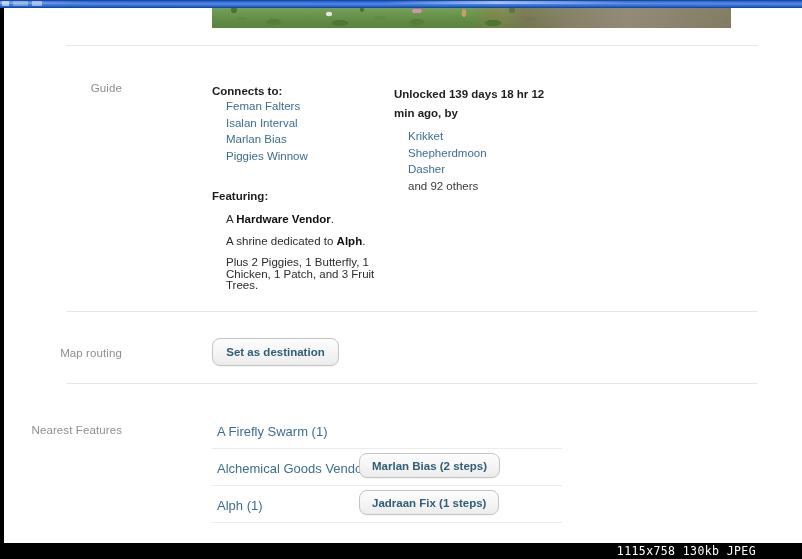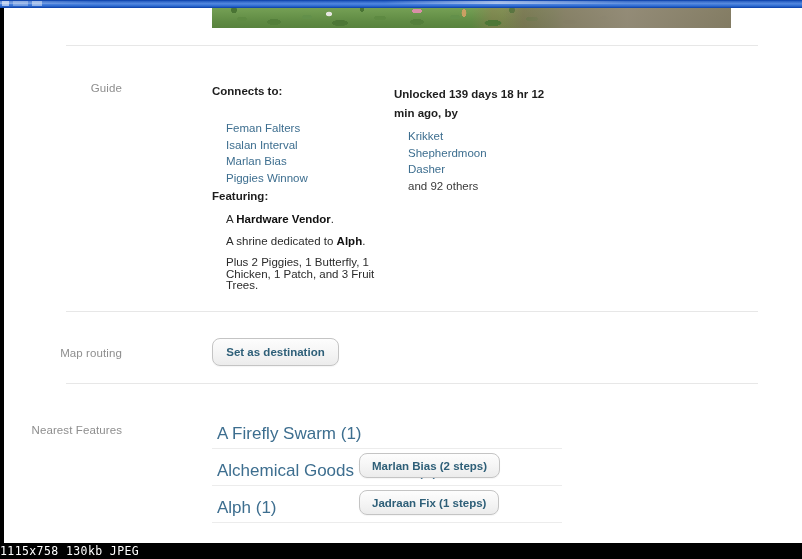--- a/index.html
+++ b/index.html
@@ -196,21 +196,21 @@
   #nearest-label { top: 416px; }
   #nearest-table { position: absolute; left: 208px; top: 404px; width: 350px; }
   .nf-row {
     position: relative;
     height: 36px;
     border-bottom: 1px solid #ececec;
   }
   .nf-name {
     position: absolute;
     left: 5px; top: 12px;
-    font-size: 17px;
+    font-size: 13px;
     color: #3d6e8f;
     cursor: pointer;
     white-space: nowrap;
   }
   .nf-btn {
     position: absolute;
     left: 147px; top: 4px;
     height: 25px;
     padding: 0 12px;
   }
@@ -218,21 +218,21 @@
   #status-bar {
     position: absolute;
     left: 0; bottom: 0;
     width: 756px; height: 16px;
     background: #000000;
     color: #ffffff;
     font-family: "DejaVu Sans Mono", monospace;
     font-size: 11.5px;
     display: flex;
     align-items: center;
-    justify-content: flex-start;
+    justify-content: flex-end;
     letter-spacing: .4px;
   }
 </style>
 </head>
 <body>
 
 <div id="window-titlebar">
   <div class="tb-gloss"></div>
   <div class="tb-marks"></div>
 </div>
@@ -245,21 +245,21 @@
     </div>
   </div>
 
   <div class="divider" style="top:37px;"></div>
 
   <div id="guide-section">
     <div class="row-label" id="guide-label">Guide</div>
 
     <div id="connects-block">
       <div class="col-heading">Connects to:</div>
-      <div style="margin-top:22px;">
+      <div style="margin-top:0;">
         <a class="link-item">Feman Falters</a>
         <a class="link-item">Isalan Interval</a>
         <a class="link-item">Marlan Bias</a>
         <a class="link-item">Piggies Winnow</a>
       </div>
     </div>
 
     <div id="featuring-block">
       <div class="col-heading">Featuring:</div>
       <div class="feature-line" style="margin-top:8px;"><span>A </span><b>Hardware Vendor</b><span>.</span></div>

